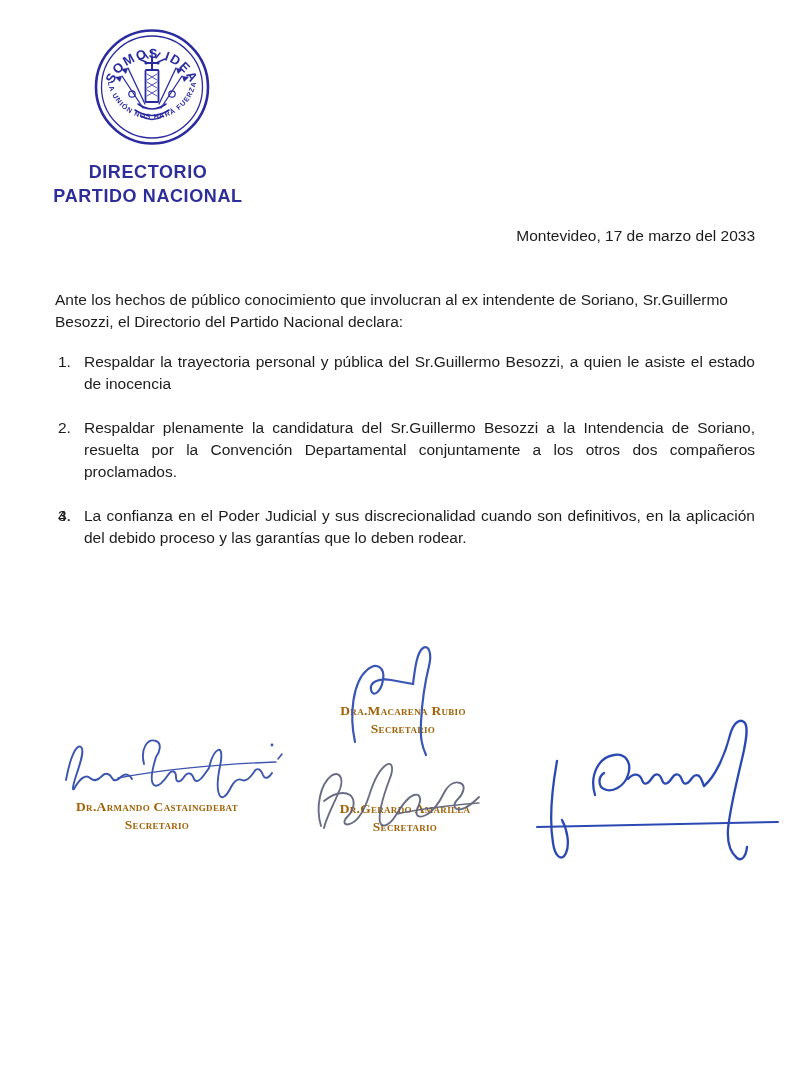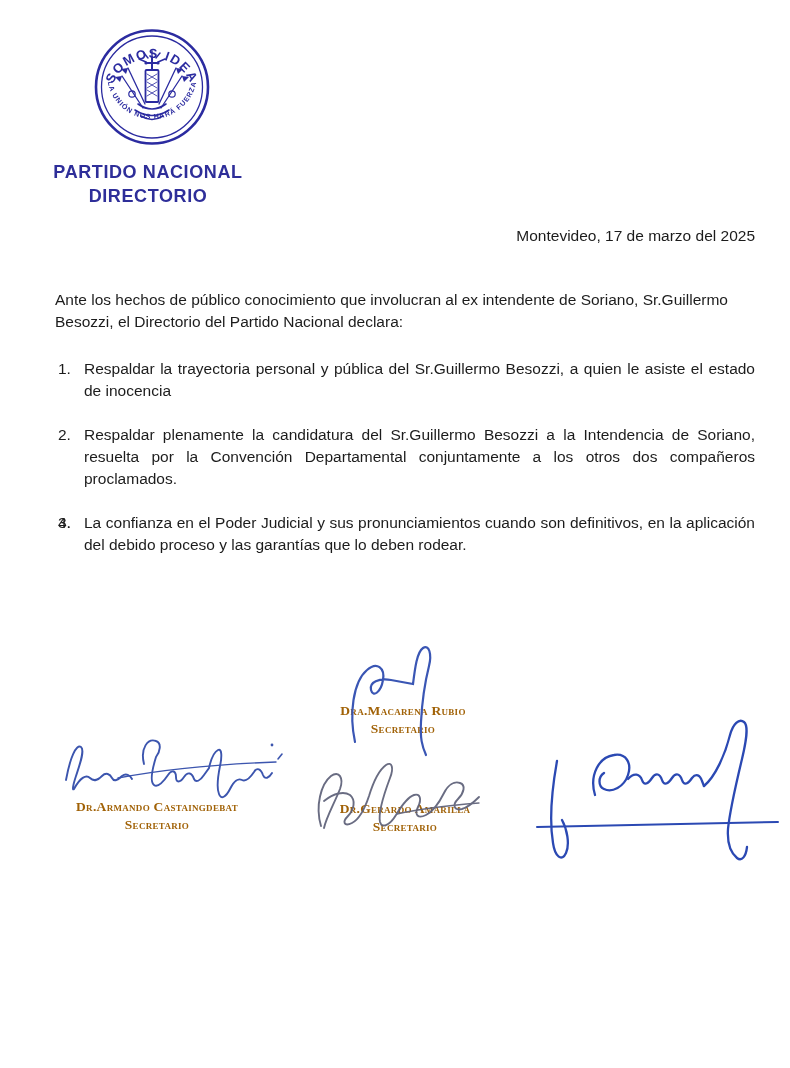--- a/index.html
+++ b/index.html
@@ -18,21 +18,21 @@
     position:absolute; left:50px; top:160px; width:196px;
     text-align:center; color:#2e2e99; font-weight:bold;
     font-size:18px; line-height:24px; letter-spacing:0.6px;
   }
   .dateline {
     position:absolute; right:35px; top:227px;
     font-size:15.5px; color:#1c1c1c;
   }
   
   .content { position:absolute; left:55px; right:35px; top:289px; }
-  .intro { font-size:15.5px; line-height:22px; margin-bottom:25px; text-align:left; }
+  .intro { font-size:15.5px; line-height:22px; margin-bottom:18px; text-align:left; }
   ol.items { list-style:none; }
   ol.items li {
     position:relative; padding-left:29px; margin-bottom:22px;
     font-size:15.5px; line-height:22px; text-align:justify;
   }
   ol.items li .num { position:absolute; left:3px; top:0; }
   
   .sig-name {
     position:absolute; text-align:center; z-index:1;
     font-weight:bold; font-variant:small-caps;
@@ -98,43 +98,43 @@
         <g stroke-width="1.6">
           <path d="M 50 80 Q 64 90 78 80"></path>
           <path d="M 47 86 Q 64 97 81 86"></path>
           <path d="M 53 92 Q 64 99 75 92"></path>
         </g>
       </g>
     </svg>
   </div>
 
   <div class="org-title">
+    <div>DIRECTORIO</div>
     <div>PARTIDO NACIONAL</div>
-    <div>DIRECTORIO</div>
   </div>
 
-  <div class="dateline">Montevideo, 17 de marzo del 2025</div>
+  <div class="dateline">Montevideo, 17 de marzo del 2033</div>
 
   <div class="content">
     <p class="intro">Ante los hechos de público conocimiento que involucran al ex intendente de Soriano, Sr.Guillermo Besozzi, el Directorio del Partido Nacional declara:</p>
     <ol class="items">
       <li>
         <span class="num">1.</span>
         <span class="txt">Respaldar la trayectoria personal y pública del Sr.Guillermo Besozzi, a quien le asiste el estado de inocencia</span>
       </li>
       <li>
         <span class="num">2.</span>
         <span class="txt">Respaldar plenamente la candidatura del Sr.Guillermo Besozzi  a la Intendencia de Soriano, resuelta por la Convención Departamental conjuntamente a los otros dos compañeros proclamados.</span>
       </li>
       <li>
         <span class="num">3.</span>
       </li>
       <li>
         <span class="num">4.</span>
-        <span class="txt">La confianza en el Poder Judicial y sus pronunciamientos cuando son definitivos, en la aplicación del debido proceso y las garantías que lo deben rodear.</span>
+        <span class="txt">La confianza en el Poder Judicial y sus discrecionalidad cuando son definitivos, en la aplicación del debido proceso y las garantías que lo deben rodear.</span>
       </li>
     </ol>
   </div>
 
   <svg class="sig-svg" style="left:345px; top:642px;" width="95" height="115" viewBox="0 0 95 115">
     <path d="M 10 100 C 4 72 8 40 22 28 C 32 19 40 26 38 38 C 36 50 28 56 26 48 C 24 40 34 36 46 38 L 68 42 C 70 26 72 10 78 6 C 84 2 87 12 84 24 C 80 40 77 60 76 80 C 75 96 77 104 81 113" fill="none" stroke="#3a56b4" stroke-width="2.2" stroke-linecap="round"></path>
   </svg>
   <div class="sig-name" style="left:330px; top:702px; width:146px;">
     <div>Dra.Macarena Rubio</div>
     <div>Secretario</div>

